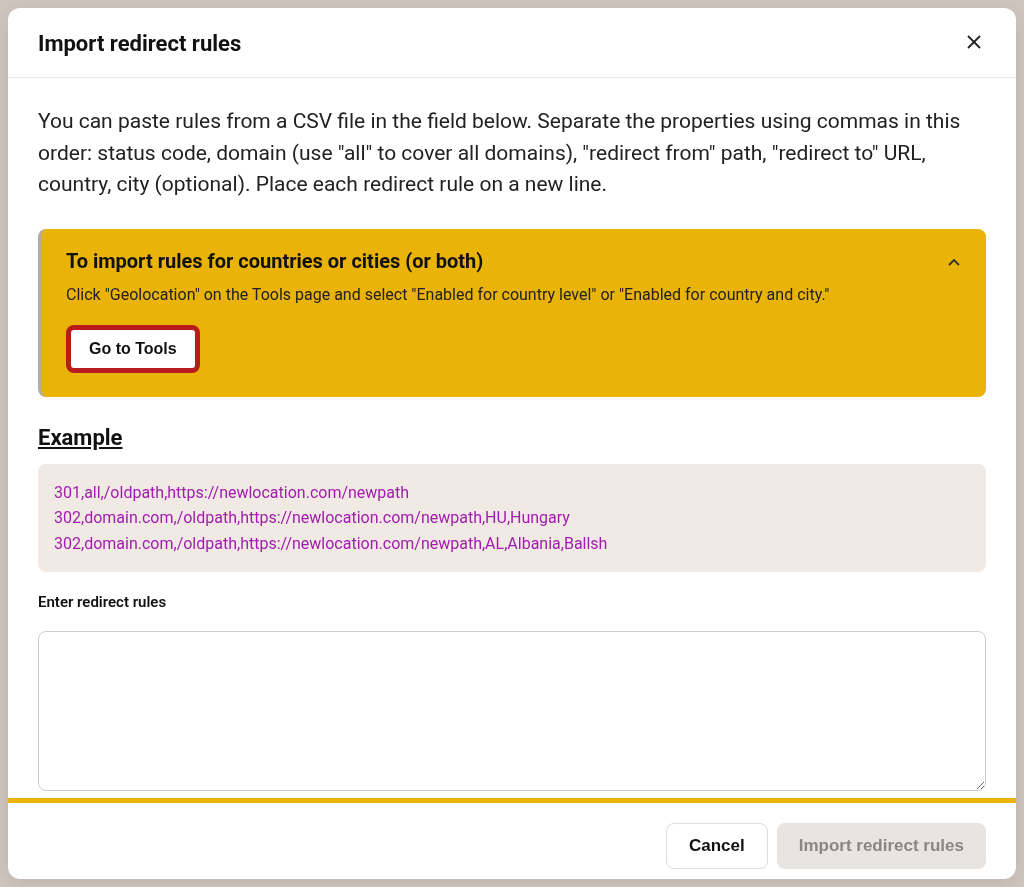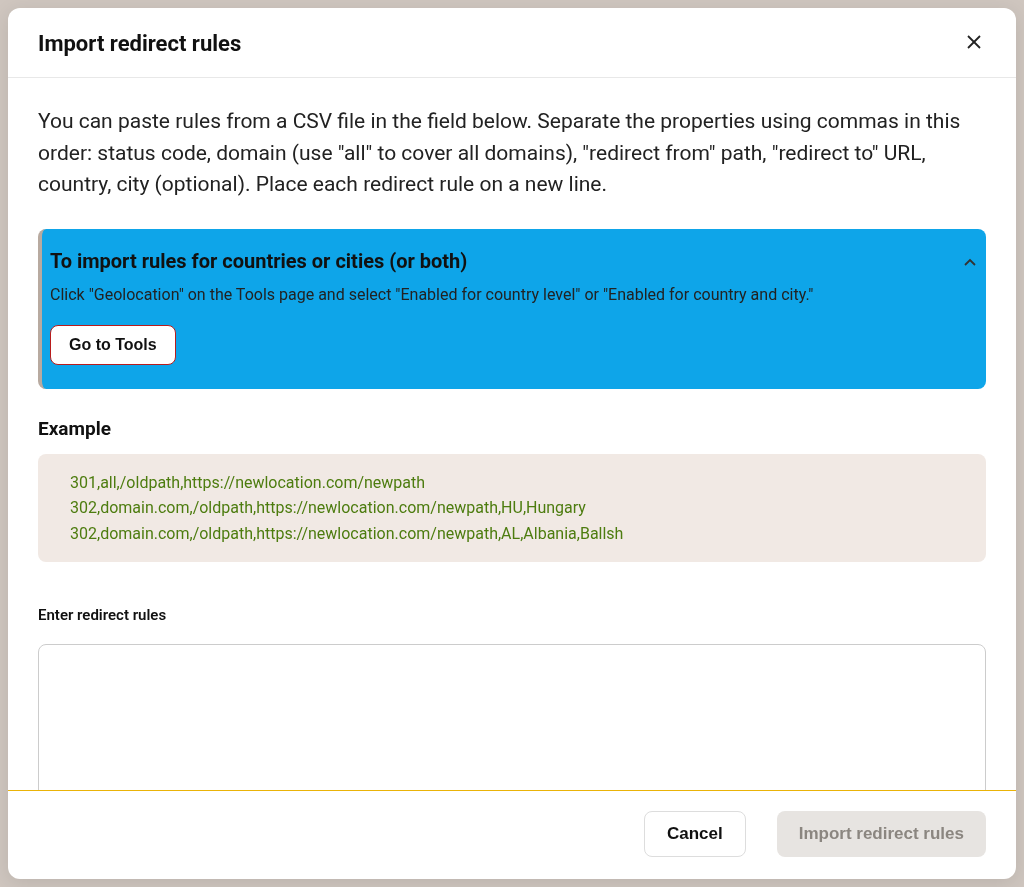--- a/index.html
+++ b/index.html
@@ -53,24 +53,24 @@
       flex: 1;
       overflow-y: auto;
     }
     .description {
       font-size: 21px;
       line-height: 1.5;
       color: #222;
       margin-bottom: 28px;
     }
     .callout {
-      background: #0ea5e9;
+      background: #eab308;
       border-left: 4px solid #b8aaa0;
       border-radius: 8px;
-      padding: 20px 8px 24px;
+      padding: 20px 24px 24px;
       margin-bottom: 28px;
       position: relative;
     }
     .callout-header {
       display: flex;
       justify-content: space-between;
       align-items: flex-start;
     }
     .callout-title {
       font-size: 20px;
@@ -84,67 +84,68 @@
       padding-top: 6px;
     }
     .callout-text {
       font-size: 16px;
       color: #222;
       line-height: 1.5;
       margin-bottom: 18px;
     }
     .callout-btn {
       background: #fff;
-      border: 1px solid #b91c1c;
+      border: 5px solid #b91c1c;
       border-radius: 8px;
       padding: 10px 18px;
       font-size: 16px;
       font-weight: 600;
       color: #111;
       cursor: pointer;
     }
     .example-title {
-      font-size: 19px;
+      font-size: 22px;
       font-weight: 700;
       color: #111;
       margin-bottom: 14px;
+      text-decoration: underline;
     }
     .example-block {
       background: #f1e9e4;
       border-radius: 8px;
-      padding: 16px 32px;
+      padding: 16px 16px;
       font-size: 16px;
       line-height: 1.6;
-      color: #4d7c0f;
-      margin-bottom: 44px;
+      color: #a21caf;
+      margin-bottom: 21px;
       white-space: pre-line;
     }
     .textarea-label {
       font-size: 15px;
       font-weight: 600;
       color: #111;
       margin-bottom: 20px;
       display: block;
     }
     .textarea-field {
       width: 100%;
       height: 160px;
       border: 1px solid #ccc;
       border-radius: 8px;
       padding: 12px;
       font-size: 15px;
       font-family: inherit;
       resize: vertical;
     }
     .modal-footer {
-      padding: 20px 30px 22px;
+      padding: 20px 30px 10px;
       display: flex;
       justify-content: flex-end;
-      gap: 31px;
-      border-top: 1px solid #eab308;
+      gap: 9px;
+      border-top: 5px solid #eab308;
     }
     .btn-cancel {
       background: #fff;
       border: 1px solid #ddd;
       border-radius: 8px;
       padding: 12px 22px;
       font-size: 17px;
       font-weight: 600;
       color: #111;
       cursor: pointer;

